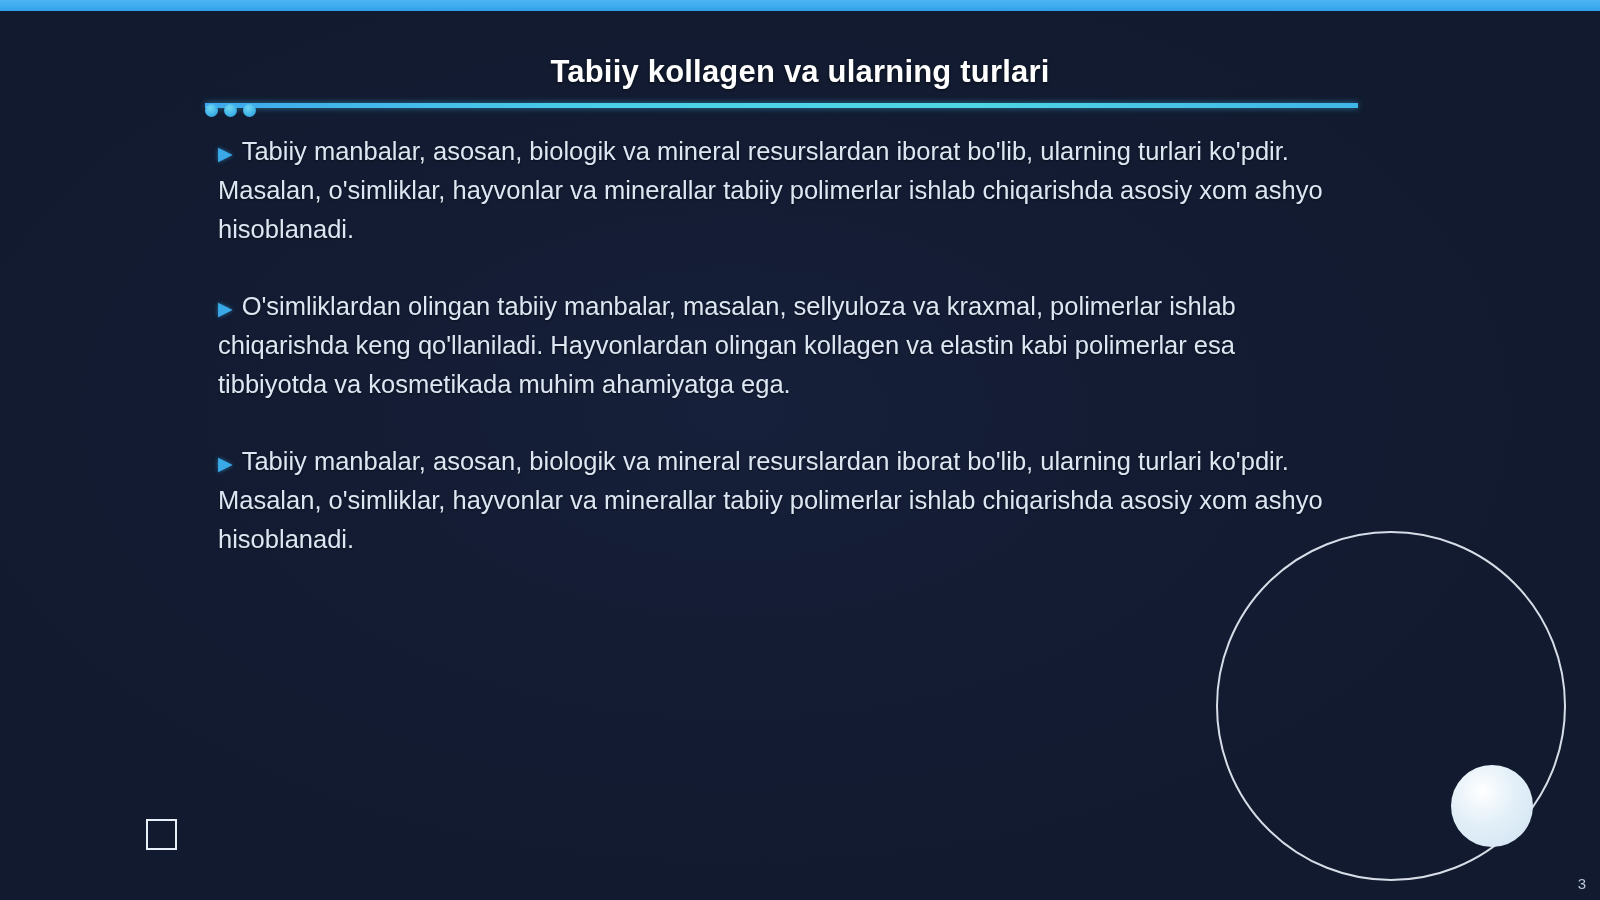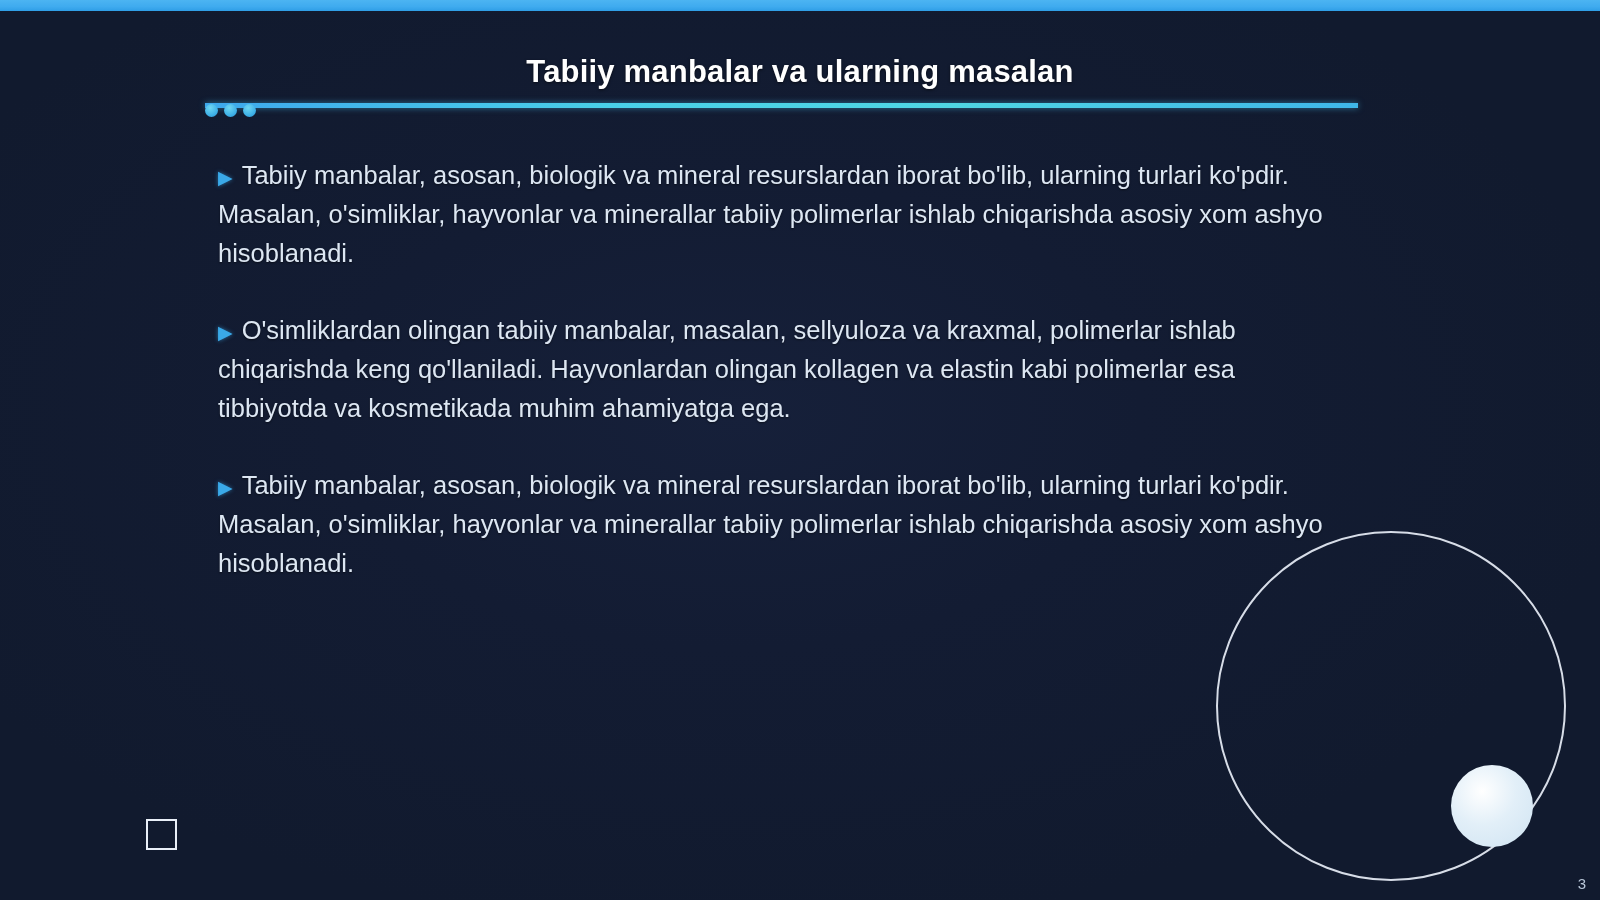--- a/index.html
+++ b/index.html
@@ -75,21 +75,20 @@
     border-radius: 50%;
     background: radial-gradient(circle at 40% 30%, #6fd7f2 0%, #3fb2e8 60%, #2f8fd0 100%);
   }
 
   
   .content {
     position: absolute;
     left: 218px;
     top: 132px;
     width: 1130px;
-    margin-top: 24px;
   }
 
   .para {
     color: #dde7f3;
     font-size: 25.5px;
     line-height: 39px;
     margin: 0 0 38px 0;
     text-shadow: 0 1px 2px rgba(0,0,0,0.5);
     text-align: left;
   }
@@ -144,21 +143,21 @@
     font-size: 15px;
   }
 </style>
 </head>
 <body>
 
 <div class="slide">
 
   <div class="top-bar"></div>
 
-  <div class="title">Tabiiy manbalar va ularning masalan</div>
+  <div class="title">Tabiiy kollagen va ularning turlari</div>
 
   <div class="title-rule"></div>
   <div class="rule-dots">
     <span></span>
     <span></span>
     <span></span>
   </div>
 
   <div class="content">
 

